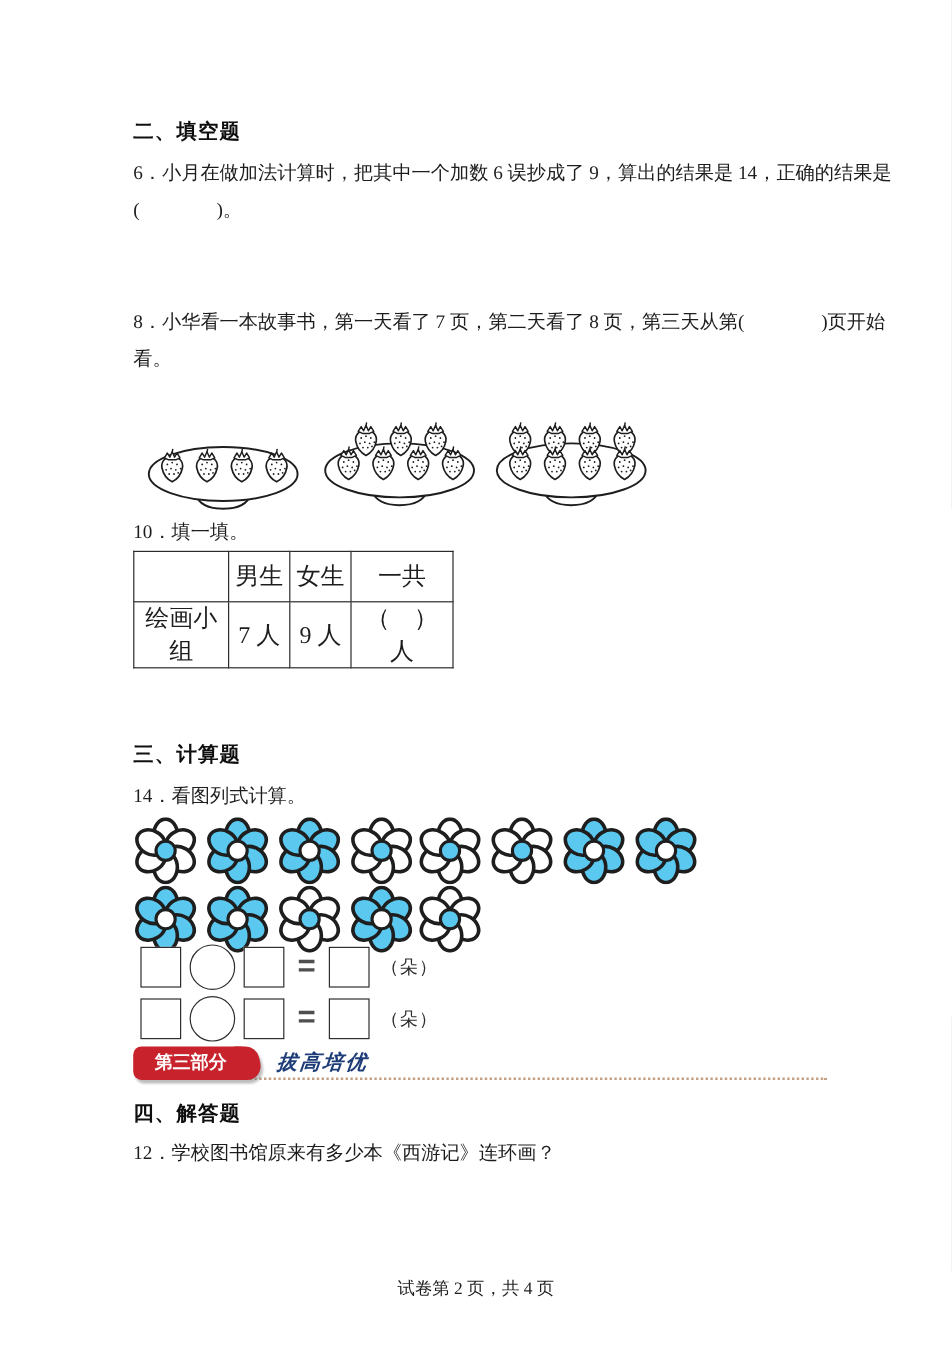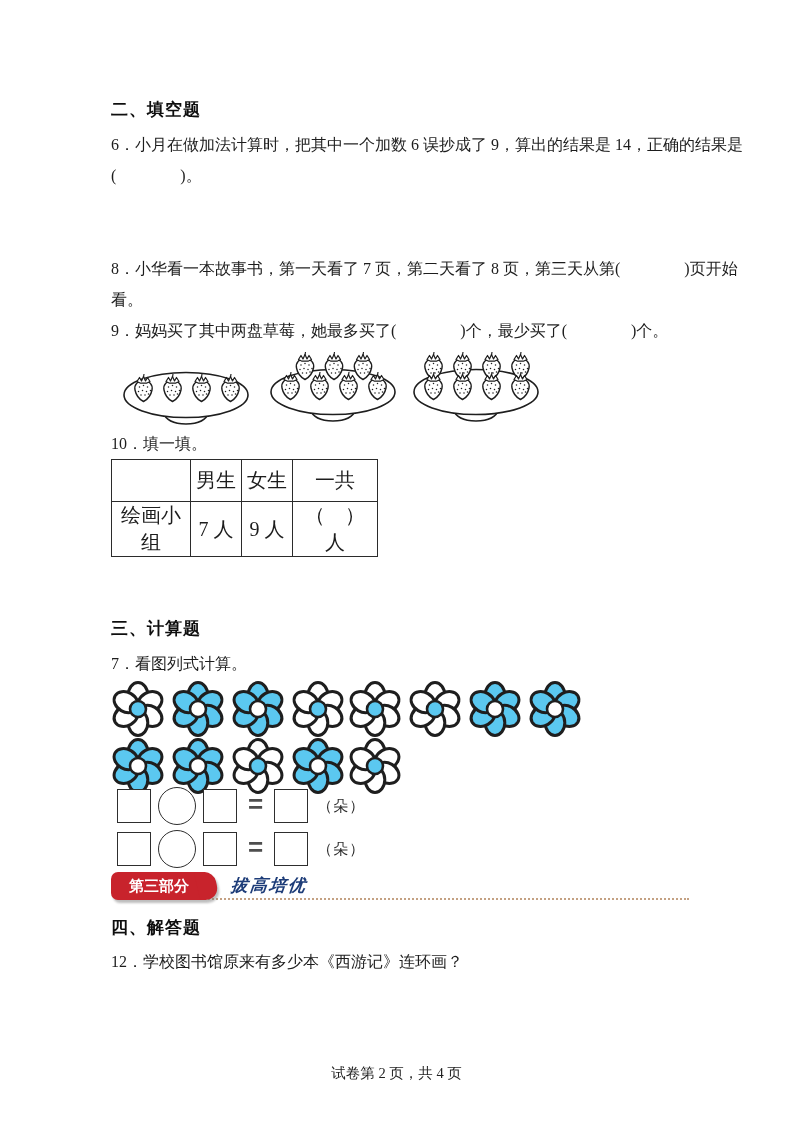--- a/index.html
+++ b/index.html
@@ -85,23 +85,20 @@
     <div class="qline">6．小月在做加法计算时，把其中一个加数 6 误抄成了 9，算出的结果是 14，正确的结果是</div>
     <div class="qline">(　　　　)。</div>
   </div>
 
 
   <div class="q" style="top:253px">
     <div class="qline">8．小华看一本故事书，第一天看了 7 页，第二天看了 8 页，第三天从第(　　　　)页开始</div>
     <div class="qline">看。</div>
   </div>
 
-  <div class="q" style="top:315px">
-    <div class="qline">9．妈妈买了其中两盘草莓，她最多买了(　　　　)个，最少买了(　　　　)个。</div>
-  </div>
 
   <div class="plates-figure" id="plates">
       <div class="plate-wrap" style="left: 119px; top: 360px;"><svg width="134" height="78" viewBox="0 0 134 78">
           <path d="M44,52 Q48,64 67,64 Q86,64 90,52" fill="#fff" stroke="#1e1e1e" stroke-width="1.6"></path>
           <ellipse cx="67" cy="35" rx="62" ry="22.5" fill="#fff" stroke="#1e1e1e" stroke-width="1.6"></ellipse>
           <g transform="translate(10.5,13)">
     <path d="M14,7.5 C8,7.5 4.5,12 5.5,17 C6.5,22 10,26.5 14,28.5 C18,26.5 21.5,22 22.5,17 C23.5,12 20,7.5 14,7.5 Z" fill="#fff" stroke="#1e1e1e" stroke-width="1.4"></path>
     <path d="M7.5,8.5 L10,4.5 L12,8 L14,3.5 L16,8 L18,4.5 L20.5,8.5 L17,10.2 L11,10.2 Z" fill="#fff" stroke="#1e1e1e" stroke-width="1.2" stroke-linejoin="round"></path>
     <line x1="14" y1="4" x2="14.5" y2="1" stroke="#1e1e1e" stroke-width="1.2"></line>
     <circle cx="10" cy="14" r="0.75" fill="#1e1e1e"></circle>
@@ -413,21 +410,21 @@
       <td>7 人</td>
       <td>9 人</td>
       <td>（　）人</td>
     </tr>
   </tbody>
     </table>
 
   <h2 class="heading" style="top:617px">三、计算题</h2>
 
   <div class="q" style="top:648px">
-    <div class="qline">7．看图列式计算。</div>
+    <div class="qline">14．看图列式计算。</div>
   </div>
 
   <div class="flower-group" id="flower-group-0" style="left:110px; top:681px">
       <div class="flower-row">
         <svg width="56" height="56" viewBox="0 0 56 56">
           <ellipse cx="28" cy="14.2" rx="9.8" ry="12.6" fill="#ffffff" stroke="#1e1e1e" stroke-width="3" transform="rotate(0 28 28)"></ellipse>
           <ellipse cx="28" cy="14.2" rx="9.8" ry="12.6" fill="#ffffff" stroke="#1e1e1e" stroke-width="3" transform="rotate(60 28 28)"></ellipse>
           <ellipse cx="28" cy="14.2" rx="9.8" ry="12.6" fill="#ffffff" stroke="#1e1e1e" stroke-width="3" transform="rotate(120 28 28)"></ellipse>
           <ellipse cx="28" cy="14.2" rx="9.8" ry="12.6" fill="#ffffff" stroke="#1e1e1e" stroke-width="3" transform="rotate(180 28 28)"></ellipse>
           <ellipse cx="28" cy="14.2" rx="9.8" ry="12.6" fill="#ffffff" stroke="#1e1e1e" stroke-width="3" transform="rotate(240 28 28)"></ellipse>

